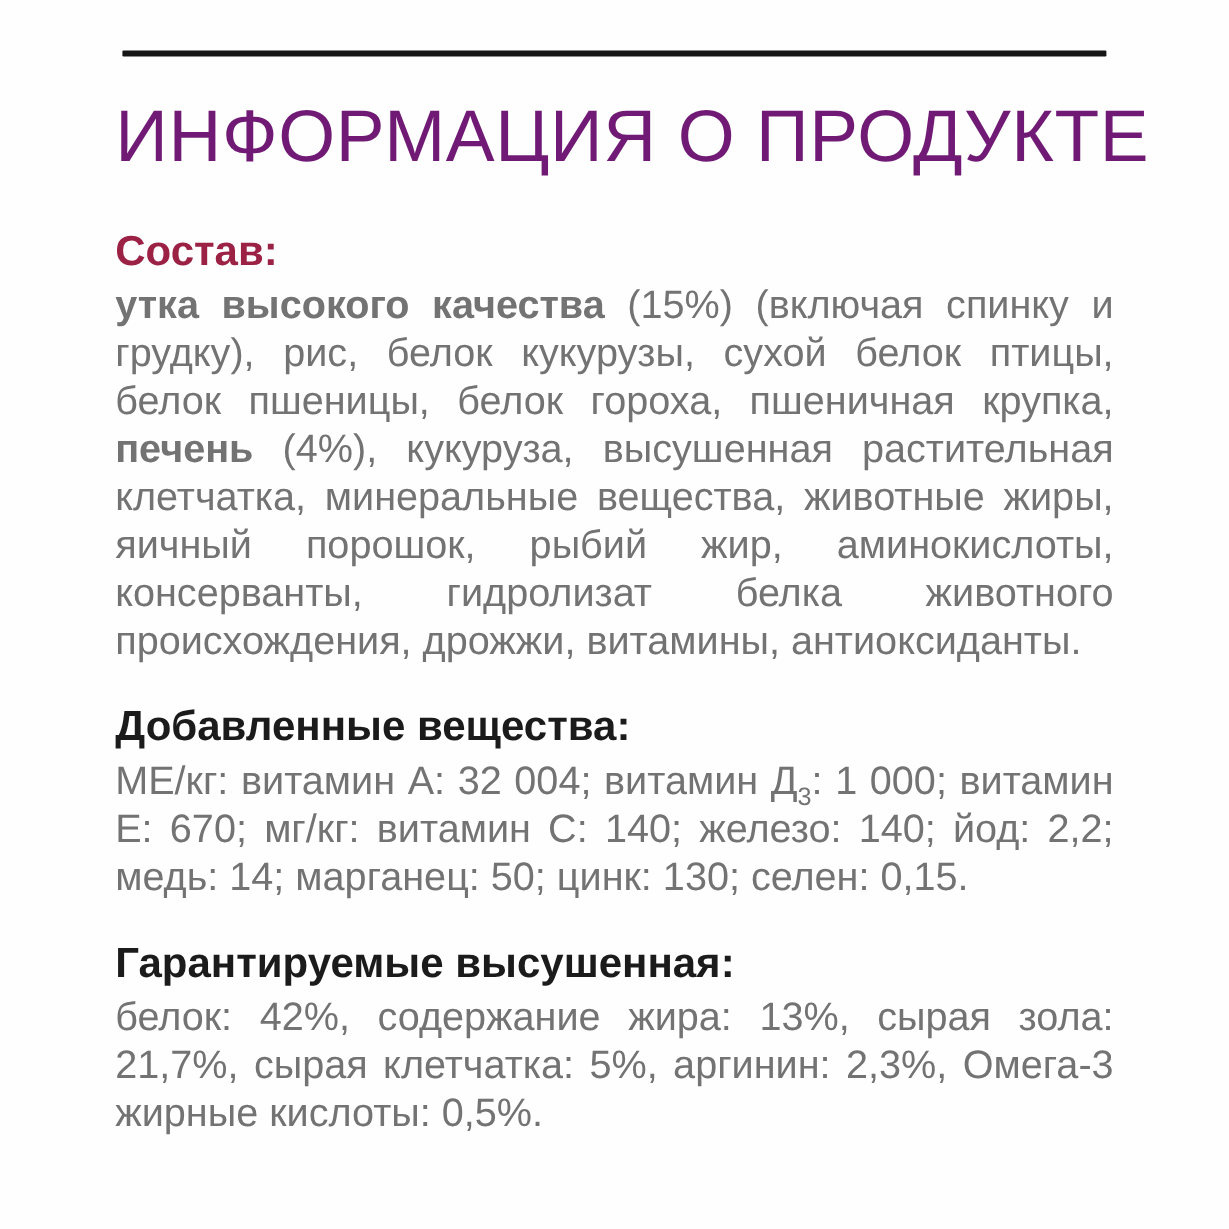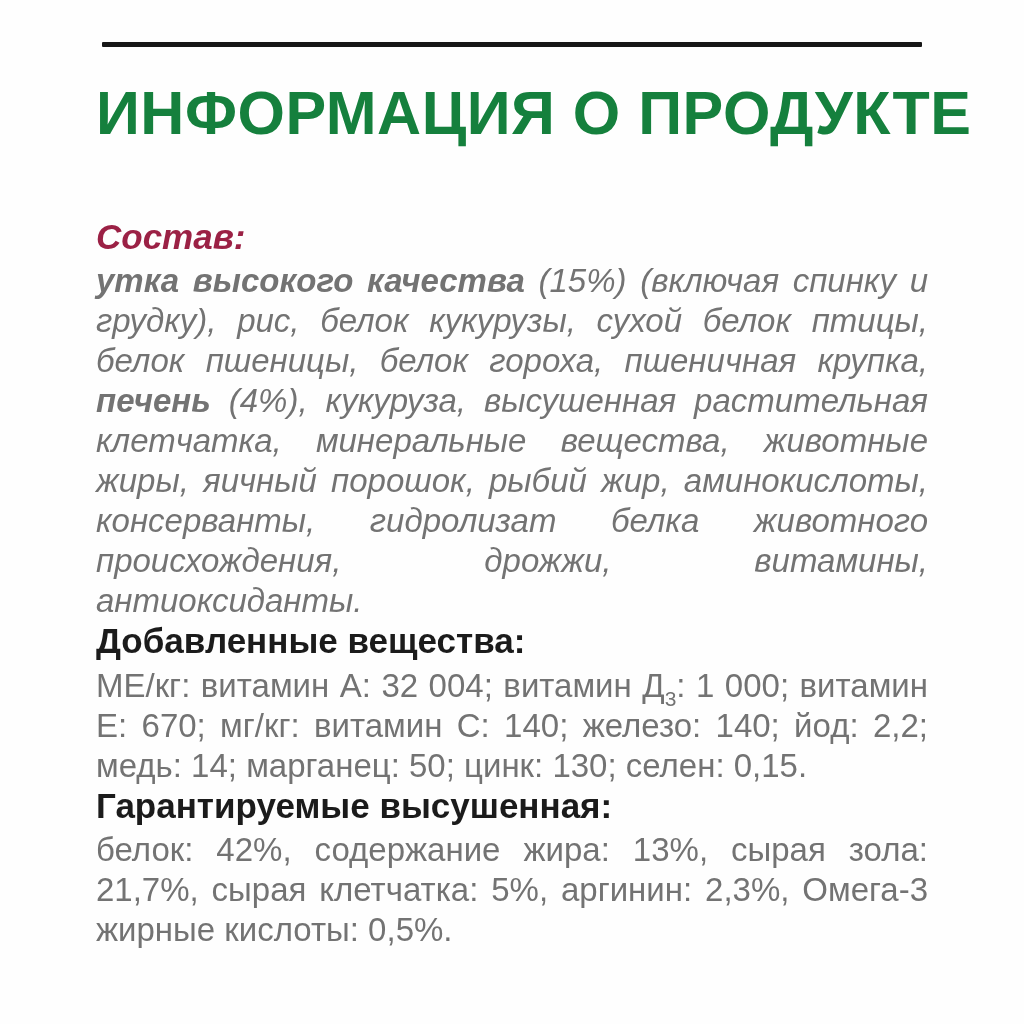--- a/index.html
+++ b/index.html
@@ -22,27 +22,27 @@
     margin: 42px 0 0 6px;
     width: 820px;
     height: 5px;
     background: #161616;
     border-radius: 1px;
   }
   h1.page-title {
     margin: 34px 0 0 0;
     font-size: 61px;
     line-height: 1.05;
-    font-weight: 700;
+    font-weight: 400;
     letter-spacing: 0.5px;
-    color: #15803d;
+    color: #701a75;
     white-space: nowrap;
   }
-  .section-composition { margin-top: 72px; font-style: italic; }
-  .section { }
+  .section-composition { margin-top: 45px; }
+  .section { margin-top: 32px; }
   h2.sec-heading {
     margin: 0 0 4px 0;
     font-size: 35px;
     line-height: 1.15;
     font-weight: 700;
     color: #1b1b1b;
   }
   h2.sec-heading.accent {
     color: #9b2145;
   }

